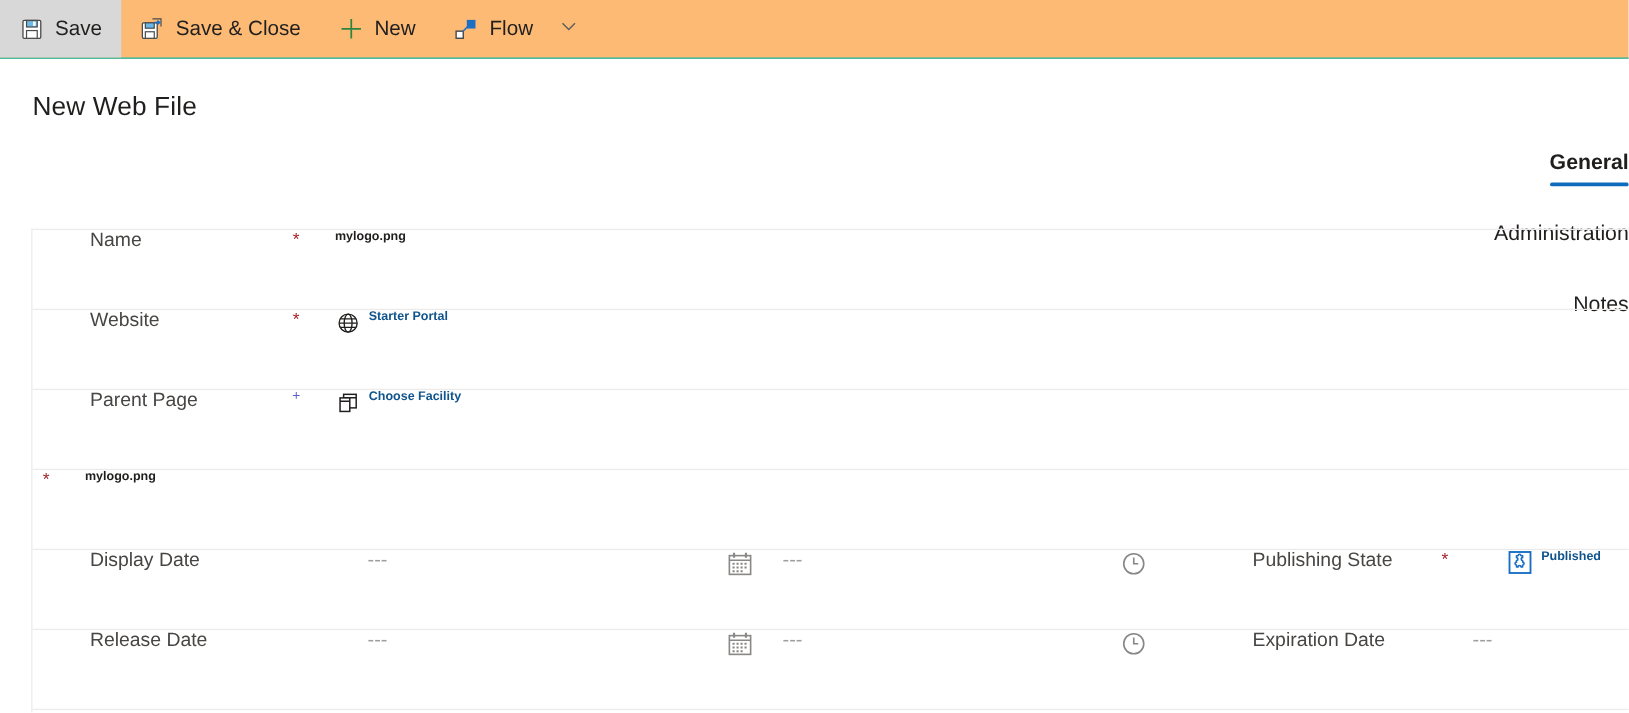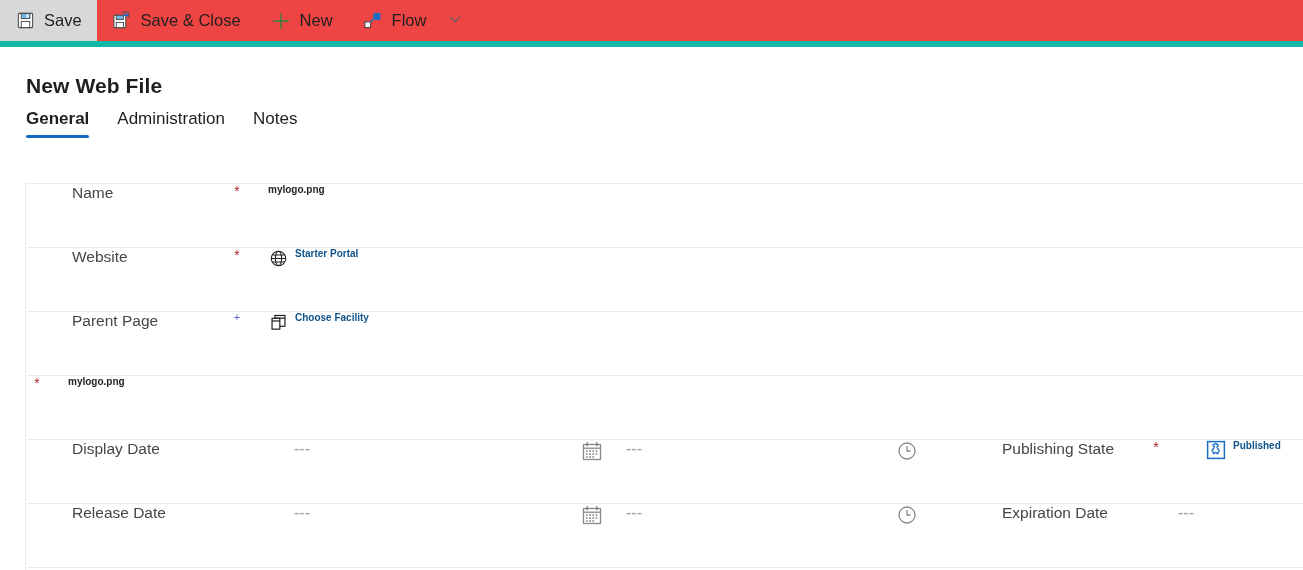--- a/index.html
+++ b/index.html
@@ -13,24 +13,24 @@
     font-family: "Liberation Sans", sans-serif;
     color: #323130;
     overflow: hidden;
     position: relative;
   }
 
   
   #command-bar {
     height: 47px;
     box-sizing: border-box;
-    border-bottom: 6px solid #14b8a6;
+    border-bottom: 1px solid #14b8a6;
     display: flex;
     align-items: stretch;
-    background: #ef4444;
+    background: #fdba74;
   }
   .cmd-btn {
     display: flex;
     align-items: center;
     gap: 9px;
     padding: 0 15px;
     font-size: 16.5px;
     color: #201f1e;
     cursor: pointer;
     white-space: nowrap;
@@ -49,34 +49,35 @@
     display: flex;
     align-items: center;
     justify-content: center;
     padding: 0 12px 0 6px;
     cursor: pointer;
   }
 
   
   #page-title {
     font-size: 21px;
-    font-weight: bold;
+    font-weight: normal;
     color: #201f1e;
     padding: 27px 0 0 26px;
     letter-spacing: .1px;
   }
 
   
   #tabs {
     display: flex;
     align-items: flex-end;
     gap: 28px;
     padding: 22px 0 0 26px;
     height: 40px;
     box-sizing: border-box;
+    flex-direction: column;
   }
   .tab {
     position: relative;
     font-size: 17px;
     color: #201f1e;
     cursor: pointer;
     padding-bottom: 9px;
     white-space: nowrap;
   }
   .tab.selected { font-weight: bold; }

